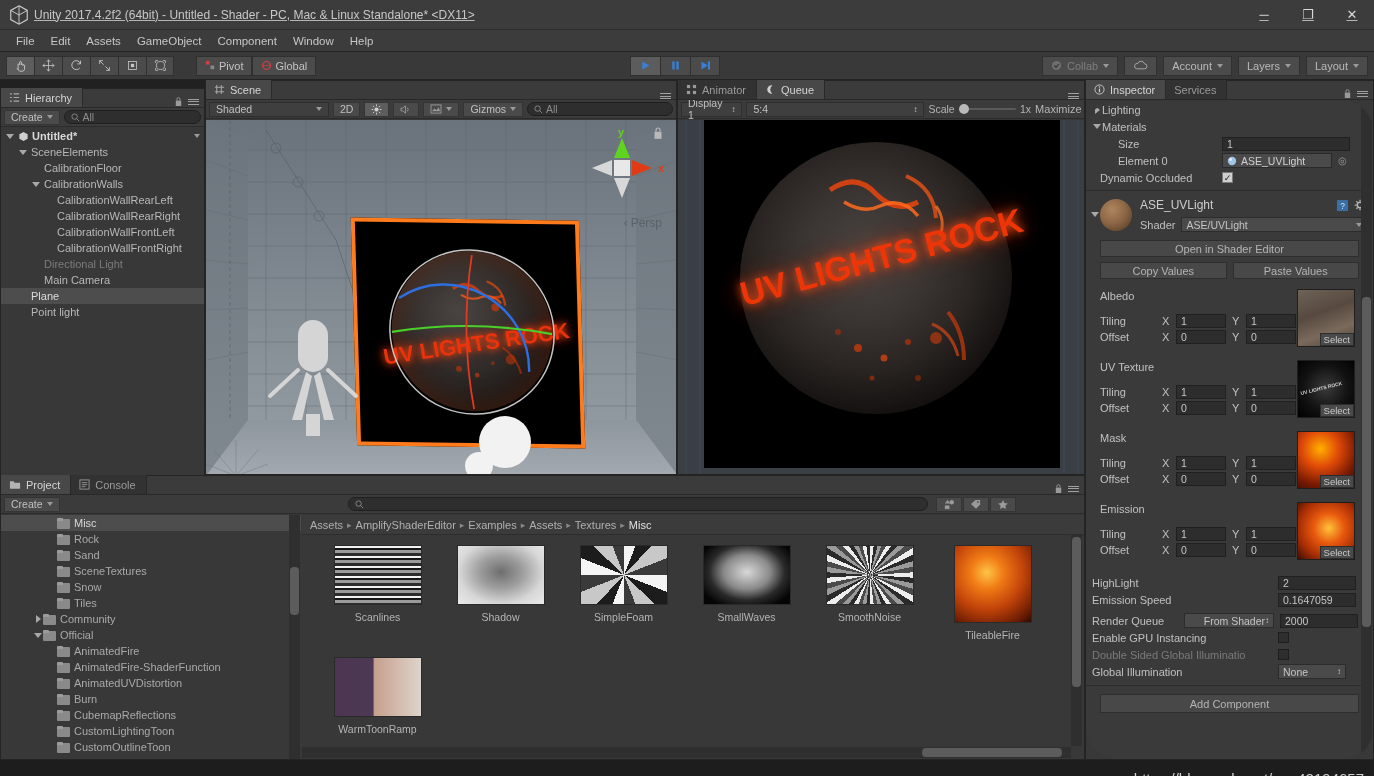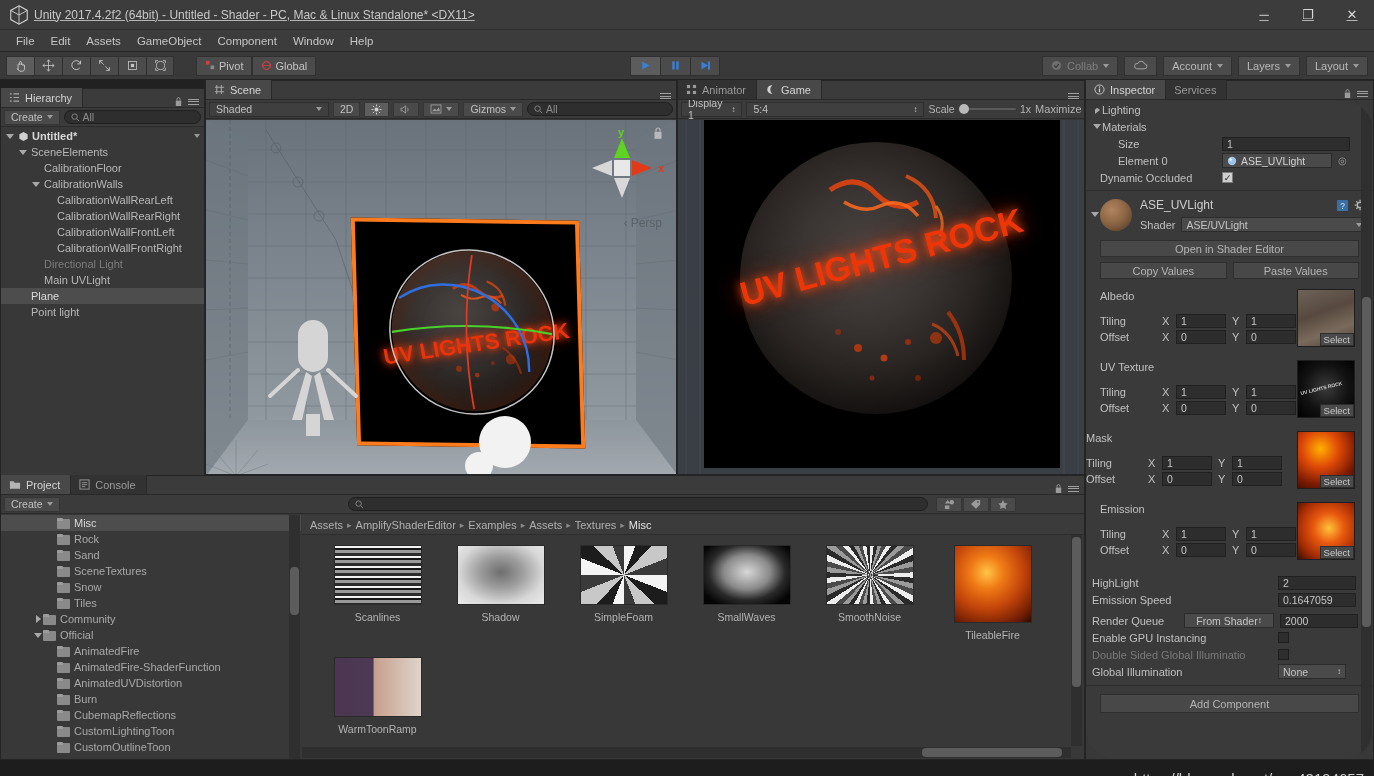--- a/index.html
+++ b/index.html
@@ -368,21 +368,21 @@
           <span style="margin-left:3px">CalibrationWallFrontRight</span>
         </div>
         <div class="hrow dim">
           <span style="width:30px;flex:0 0 30px"></span>
           <span class="tri"></span>
           <span style="margin-left:3px">Directional Light</span>
         </div>
         <div class="hrow">
           <span style="width:30px;flex:0 0 30px"></span>
           <span class="tri"></span>
-          <span style="margin-left:3px">Main UVLight</span>
+          <span style="margin-left:3px">Main Camera</span>
         </div>
         <div class="hrow selected">
           <span style="width:17px;flex:0 0 17px"></span>
           <span class="tri"></span>
           <span style="margin-left:3px">Plane</span>
         </div>
         <div class="hrow">
           <span style="width:17px;flex:0 0 17px"></span>
           <span class="tri"></span>
           <span style="margin-left:3px">Point light</span>
@@ -572,21 +572,21 @@
             <rect x="7.5" y="1" width="3.5" height="3.5" fill="#9a9a9a"></rect>
             <rect x="1" y="7.5" width="3.5" height="3.5" fill="#9a9a9a"></rect>
             <rect x="7.5" y="7.5" width="3.5" height="3.5" fill="#9a9a9a"></rect>
           </svg>
         <span>Animator</span>
       </div>
       <div class="tab sel">
         <svg width="11" height="11" viewBox="0 0 12 12">
             <path d="M8 1.5A4.6 4.6 0 1 0 8 10.5A5.6 5.6 0 0 1 8 1.5z" fill="#cfcfcf"></path>
           </svg>
-        <span>Game</span>
+        <span>Queue</span>
       </div>
       <div class="tab-right">
         <div class="hamburger">
             <i></i>
             <i></i>
             <i></i>
           </div>
       </div>
     </div>
     <div class="subbar">
@@ -779,21 +779,21 @@
               <span style="width:14px;font-size:11px;color:#c0c0c0">X</span>
               <div class="ifield" style="width:50px">0</div>
               <span style="width:14px;margin-left:6px;font-size:11px;color:#c0c0c0">Y</span>
               <div class="ifield" style="width:50px">0</div>
             </div>
             <div class="texslot" style="position:absolute;right:18px;top:2px;background:radial-gradient(circle at 50% 48%, #3a3a3a 0%, #121212 55%, #000 100%)">
               <span class="selbadge">Select</span>
               <div style="position: absolute; left: 2px; top: 24px; transform: rotate(-14deg); font-size: 5px; font-weight: bold; color: rgb(207, 207, 207); white-space: nowrap;">UV LIGHTS ROCK</div>
             </div>
           </div>
-          <div style="position: relative; height: 71px; ">
+          <div style="position: relative; height: 71px; padding-left: 14px;">
             <div class="sectlabel" style="padding-top:3px">Mask</div>
             <div style="display:flex;align-items:center;margin-top:12px">
               <span style="width:62px;font-size:11px;color:#c0c0c0">Tiling</span>
               <span style="width:14px;font-size:11px;color:#c0c0c0">X</span>
               <div class="ifield" style="width:50px">1</div>
               <span style="width:14px;margin-left:6px;font-size:11px;color:#c0c0c0">Y</span>
               <div class="ifield" style="width:50px">1</div>
             </div>
             <div style="display:flex;align-items:center;margin-top:2px">
               <span style="width:62px;font-size:11px;color:#c0c0c0">Offset</span>
@@ -831,21 +831,21 @@
       <div class="irow" style="margin-top:3px">
         <span style="width:186px">HighLight</span>
         <div class="ifield" style="width:78px">2</div>
       </div>
       <div class="irow">
         <span style="width:186px">Emission Speed</span>
         <div class="ifield" style="width:78px;overflow:hidden">0.1647059</div>
       </div>
       <div class="irow" style="margin-top:4px">
         <span style="width:92px">Render Queue</span>
-        <div class="dropd" style="width:90px;justify-content:center">
+        <div class="dropd" style="width:90px;justify-content:flex-end">
           <span>From Shader</span>
           <span style="font-size:8px">↕</span>
         </div>
         <div class="ifield" style="width:78px;margin-left:6px">2000</div>
       </div>
       <div class="irow">
         <span style="width:186px">Enable GPU Instancing</span>
         <div class="ckbox empty"></div>
       </div>
       <div class="irow dim">

